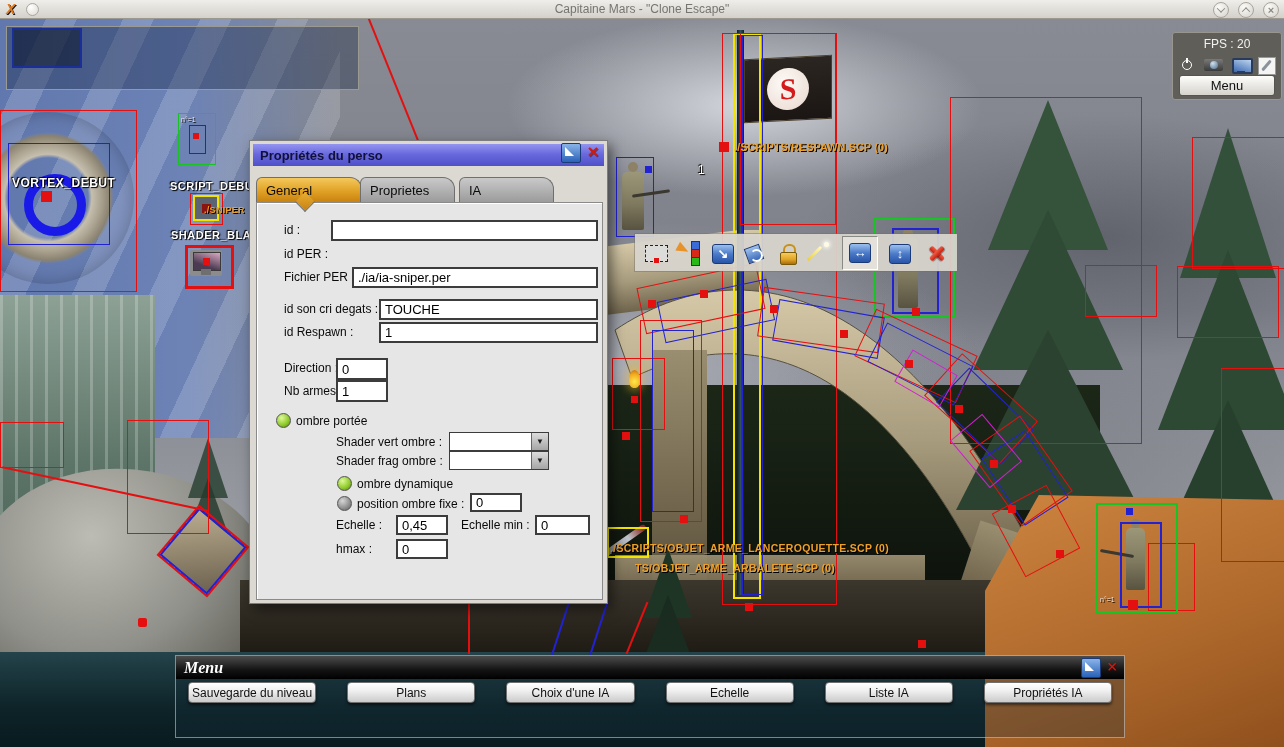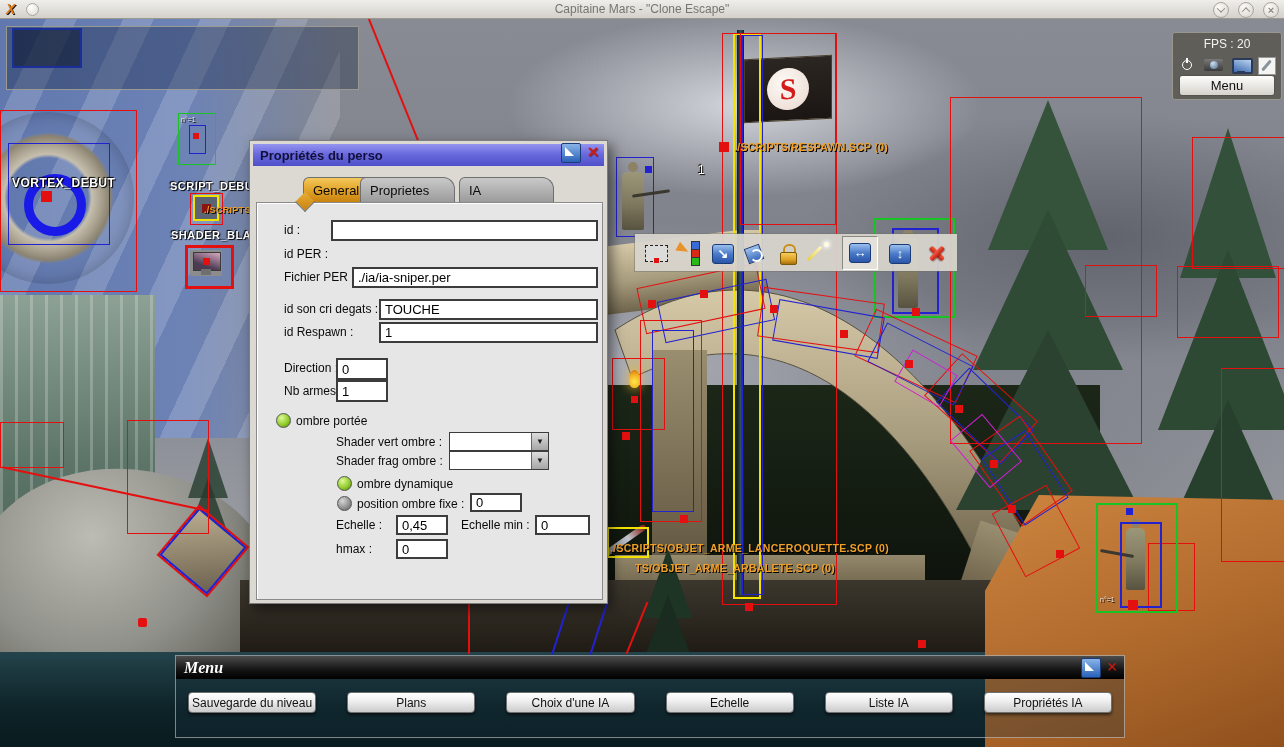--- a/index.html
+++ b/index.html
@@ -338,21 +338,21 @@
   <div class="rsq" style="left:1056px;top:550px;"></div>
   <div class="rsq" style="left:138px;top:618px;width:9px;height:9px;border-radius:2px;"></div>
 
   <div class="redline" style="left:468px;top:598px;width:2px;height:56px;"></div>
   <div class="blueline" style="left:560px;top:598px;width:2px;height:58px;transform:rotate(18deg);"></div>
   <div class="blueline" style="left:598px;top:600px;width:2px;height:56px;transform:rotate(18deg);"></div>
   <div class="redline" style="left:636px;top:600px;width:2px;height:56px;transform:rotate(22deg);"></div>
 
   <div class="scenelabel" style="left:12px;top:176px;">VORTEX_DEBUT</div>
   <div class="scenelabel" style="left:170px;top:180px;font-size:11px;">SCRIPT_DEBU</div>
-  <div class="script-label" style="left:204px;top:205px;font-size:9px;">./SCRIPTS</div>
+  <div class="script-label" style="left:204px;top:205px;font-size:9px;">./SNIPER</div>
   <div class="scenelabel" style="left:171px;top:229px;font-size:11px;">SHADER_BLAS</div>
   <div class="tinylabel" style="left:181px;top:116px;">n°=1</div>
   <div class="scenelabel" style="left:698px;top:163px;font-weight:normal;">1</div>
   <div class="script-label" style="left:734px;top:141px;">./SCRIPTS/RESPAWN.SCP (0)</div>
   <div class="script-label" style="left:610px;top:542px;">./SCRIPTS/OBJET_ARME_LANCEROQUETTE.SCP (0)</div>
   <div class="script-label" style="left:635px;top:562px;">TS/OBJET_ARME_ARBALETE.SCP (0)</div>
   <div class="tinylabel" style="left:1100px;top:596px;">n°=1</div>
 
   <div class="toolbar">
     <div class="ticon">
@@ -395,21 +395,21 @@
 
   <div class="dialog">
     <div class="dlg-title">
       <span>Propriétés du perso</span>
     </div>
     <div class="dlg-ico rollup" style="right:26px;">
         <i></i>
       </div>
     <div class="dlg-ico redx" style="right:5px;">×</div>
 
-    <div class="tab active" style="left:6px;width:106px;margin-left:47px;">
+    <div class="tab active" style="left:6px;width:106px;">
       <span>General</span>
     </div>
     <div class="tab inactive" style="left:110px;width:95px;">
       <span>Proprietes</span>
     </div>
     <div class="tab inactive" style="left:209px;width:95px;">
       <span>IA</span>
     </div>
     <div class="dlg-body"></div>
     <div class="notch"></div>
@@ -478,21 +478,21 @@
   <div class="menupanel">
     <div class="mp-head">
       <span>Menu</span>
       <span class="mp-icons">
         <span class="dlg-ico rollup" style="position:relative;top:0;">
             <i></i>
           </span>
         <span class="dlg-ico redx" style="position:relative;top:0;">×</span>
       </span>
     </div>
-    <div class="mrow" style="top:36px;gap:31px;">
+    <div class="mrow" style="top:26px;gap:31px;">
       <div class="mbtn">Sauvegarde du niveau</div>
       <div class="mbtn">Plans</div>
       <div class="mbtn">Choix d'une IA</div>
       <div class="mbtn">Echelle</div>
       <div class="mbtn">Liste IA</div>
       <div class="mbtn">Propriétés IA</div>
     </div>
   </div>
 
   <div class="titlebar">

